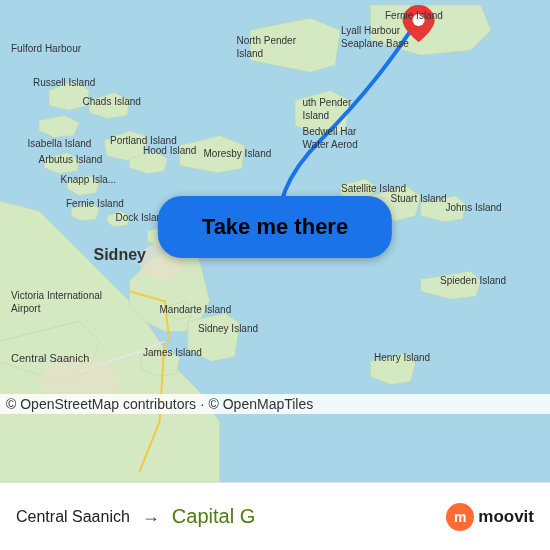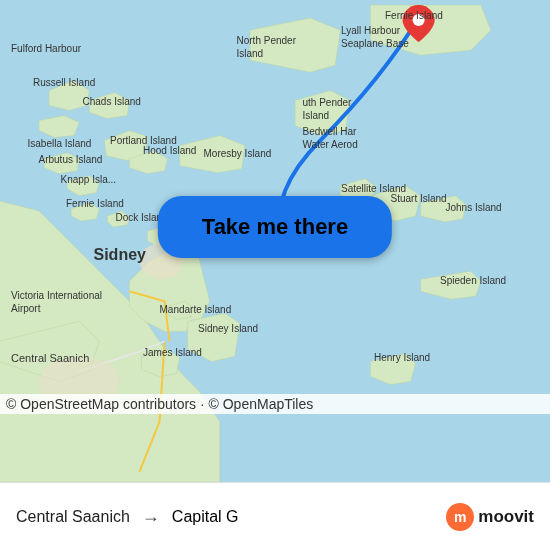--- a/index.html
+++ b/index.html
@@ -72,22 +72,22 @@
       font-weight: 500;
     }
 
     .bottom-bar-arrow {
       font-size: 18px;
       color: #444;
       margin: 0 12px;
     }
 
     .bottom-bar-dest {
-      font-size: 16px;
-      color: #000000;
+      font-size: 20px;
+      color: #4d7c0f;
       font-weight: 500;
     }
 
     .moovit-logo {
       margin-left: auto;
       display: flex;
       align-items: center;
       gap: 4px;
     }
 

